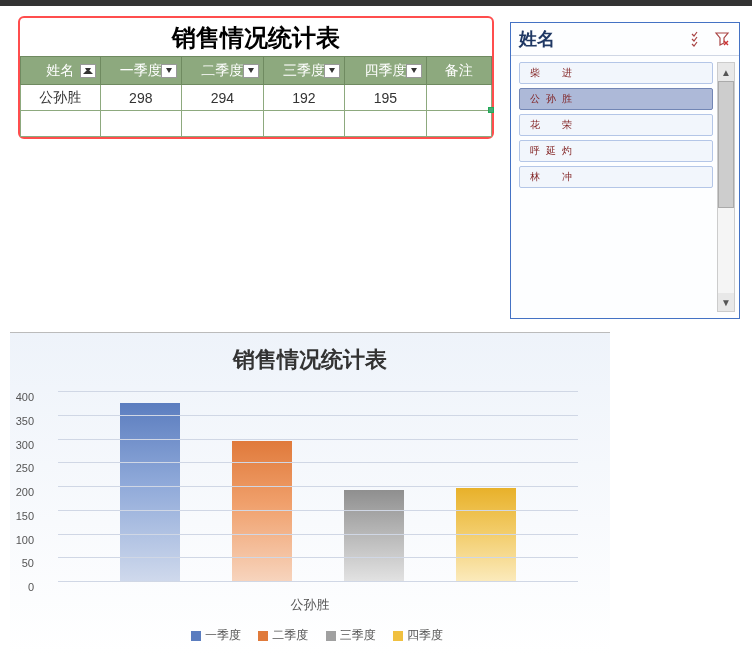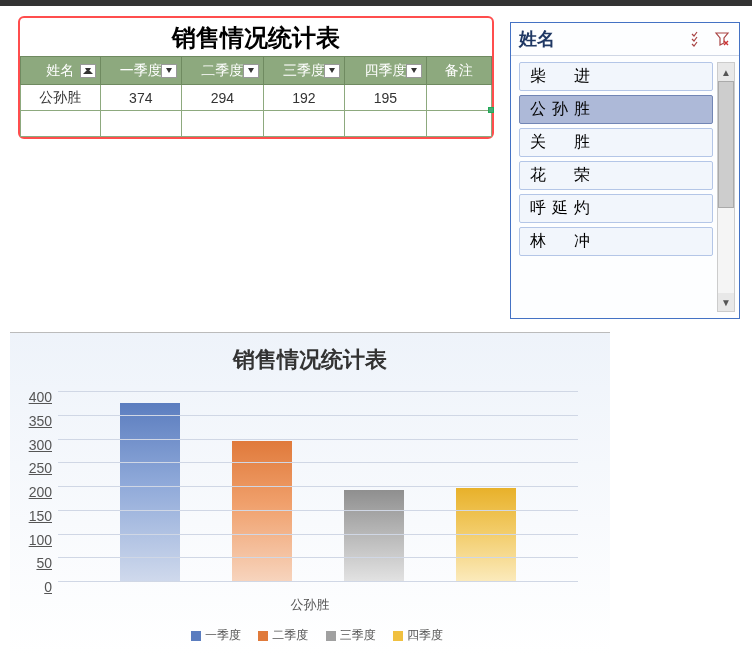--- a/index.html
+++ b/index.html
@@ -21,33 +21,33 @@
   td.name { color:#555;}
   .handle { position:absolute; right:-3px; bottom:-3px; width:6px; height:6px; background:#4a7; border:1px solid #2a5;}
 
   
   .slicer { position: absolute; top: 16px; left: 510px; width: 230px; border: 1px solid #4472c4; background: #fdfeff;}
   .slicer-header { display:flex; align-items:center; padding: 4px 8px; border-bottom: 1px solid #d0d7e5;}
   .slicer-title { font-size: 18px; font-weight: bold; flex: 1; color: #1f3864;}
   .slicer-icon { width: 18px; height: 18px; display:flex; align-items:center; justify-content:center; margin-left: 6px; cursor:pointer; color:#a03; font-size: 12px;}
   .slicer-body { display:flex; padding: 6px 4px 6px 8px; height: 262px;}
   .slicer-list { flex:1; overflow:hidden;}
-  .slicer-item { border: 1px solid #b4c6e7; background: #f2f6fc; border-radius: 2px; margin-bottom: 4px; padding: 3px 10px; font-size: 16px; cursor:pointer; color:#000000; letter-spacing: 6px;}
+  .slicer-item { border: 1px solid #b4c6e7; background: #f2f6fc; border-radius: 2px; margin-bottom: 4px; padding: 3px 10px; font-size: 10px; cursor:pointer; color:#7f1d1d; letter-spacing: 6px;}
   .slicer-item.selected { background: #adb9d8; border-color: #7286b5;}
   .slicer-scroll { width: 18px; background: #f0f0f0; border: 1px solid #ccc; margin-left: 4px; display:flex; flex-direction:column;}
   .scroll-btn { height: 18px; display:flex; align-items:center; justify-content:center; cursor:pointer; font-size:10px; color:#555; background:#e8e8e8;}
   .scroll-track { flex:1; background:#f5f5f5; position:relative;}
   .scroll-thumb { position:absolute; top:0; left:0; right:0; height:60%; background:#cdcdcd; border:1px solid #aaa;}
 
   
   .chart-wrap { position:absolute; top: 326px; left: 10px; width: 600px; height: 322px; border-top: 1px solid #bbb; background: linear-gradient(180deg, #eef3fa 0%, #ffffff 100%);}
   .chart-title { text-align:center; font-size: 22px; font-weight:bold; color:#333; margin-top: 12px;}
   .plot { position:absolute; left: 48px; top: 58px; width: 520px; height: 190px;}
   .y-axis { position:absolute; left:0; top:58px; height:190px; width:48px;}
-  .y-tick { position:absolute; right: 6px; font-size: 14px; color:#555; transform: translateY(50%); text-decoration: underline;}
+  .y-tick { position:absolute; right: 24px; font-size: 11px; color:#555; transform: translateY(50%);}
   .grid-line { position:absolute; left:0; right:0; border-top:1px solid #d0d7e5;}
   .bars { position:absolute; bottom:0; left:0; right:0; height:100%;}
   .bar { position:absolute; bottom:0; width: 60px;}
   .bar .grad { width:100%; height:100%;}
   .b1 .grad{ background: linear-gradient(180deg,#5b7dbf 0%,#8fa9d9 45%,#cfd9ec 100%);}
   .b2 .grad{ background: linear-gradient(180deg,#e07a3b 0%,#f0a06c 45%,#f7d4bd 100%);}
   .b3 .grad{ background: linear-gradient(180deg,#8f8f8f 0%,#b5b5b5 45%,#e2e2e2 100%);}
   .b4 .grad{ background: linear-gradient(180deg,#e8b12a 0%,#f2cb66 45%,#fbeabb 100%);}
   .x-label { position:absolute; bottom: 40px; left:0; right:0; text-align:center; font-size: 13px; color:#555;}
   .legend { position:absolute; bottom: 10px; left:0; right:0; text-align:center; font-size: 12px; color:#555;}
@@ -86,21 +86,21 @@
             <span class="filter-btn"></span>
           </th>
           <th class="remark" style="width:64px">
             <span>备注</span>
           </th>
         </tr>
       </thead>
       <tbody>
         <tr>
           <td class="name">公孙胜</td>
-          <td>374</td>
+          <td>298</td>
           <td>294</td>
           <td>192</td>
           <td style="position:relative">195</td>
           <td class="remark-cell" style="position:relative">
               <div class="handle"></div>
             </td>
         </tr>
         <tr>
           <td>&nbsp;</td>
             <td></td>
@@ -125,21 +125,20 @@
         <svg width="16" height="16" viewBox="0 0 16 16">
             <path d="M2 2h12l-4 5v5l-4 2V7z" fill="none" stroke="#a44" stroke-width="1.2"></path>
             <path d="M10 10l4 4M14 10l-4 4" stroke="#c33" stroke-width="1.4"></path>
           </svg>
       </div>
     </div>
     <div class="slicer-body">
       <div class="slicer-list">
         <div class="slicer-item">柴　进</div>
         <div class="slicer-item selected">公孙胜</div>
-        <div class="slicer-item">关　胜</div>
         <div class="slicer-item">花　荣</div>
         <div class="slicer-item">呼延灼</div>
         <div class="slicer-item">林　冲</div>
       </div>
       <div class="slicer-scroll">
         <div class="scroll-btn">▲</div>
         <div class="scroll-track">
           <div class="scroll-thumb"></div>
         </div>
         <div class="scroll-btn">▼</div>

